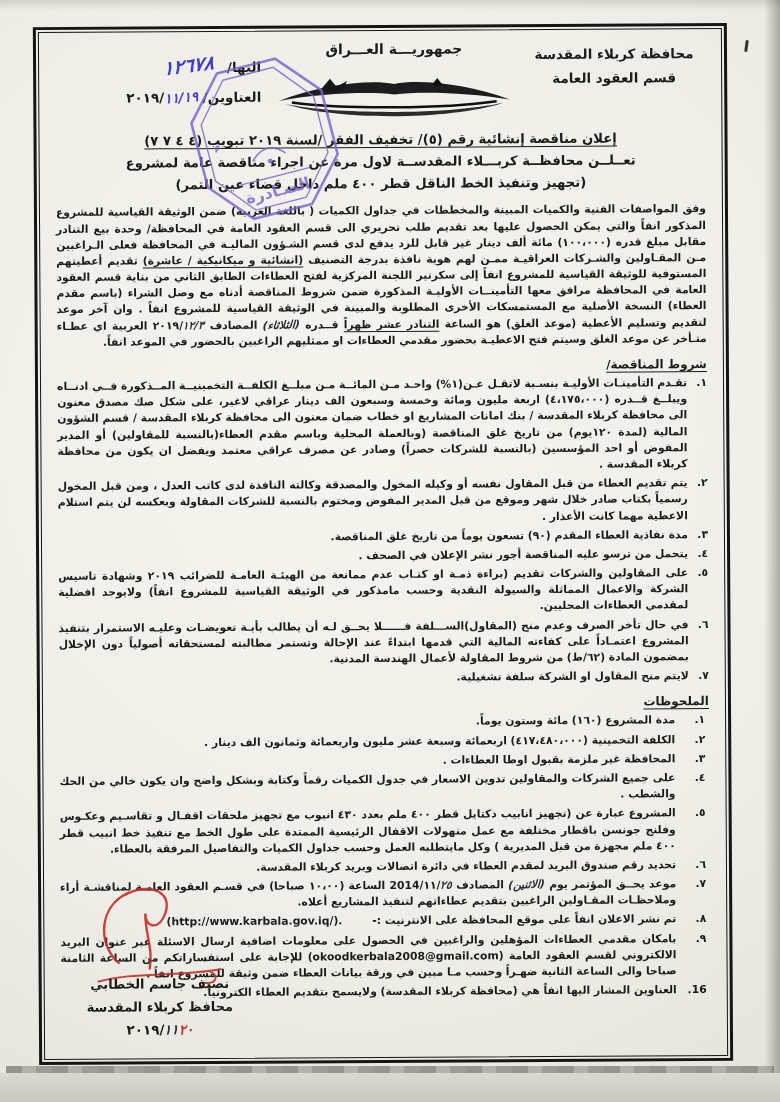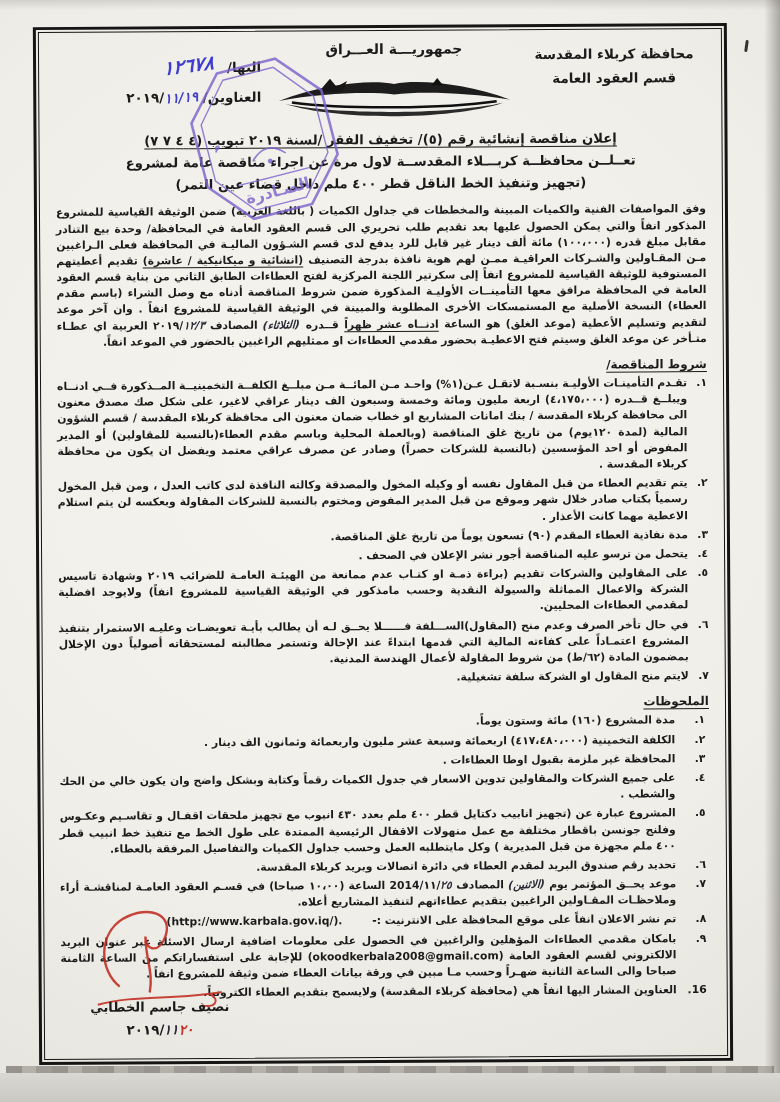--- a/index.html
+++ b/index.html
@@ -115,21 +115,21 @@
       <div class="title">
         <div><span class="u">إعلان مناقصة إنشائية رقم (٥)/ تخفيف الفقر /لسنة ٢٠١٩ تبويب (٤ ٤ ٧ ٧)</span></div>
         <div>تعــلــن محافظــة كربـــلاء المقدســة لاول مرة عن اجراء مناقصة عامة لمشروع</div>
         <div>(تجهيز وتنفيذ الخط الناقل قطر ٤٠٠ ملم داخل قضاء عين التمر)</div>
       </div>
 
       <p class="para">
         <span>وفق المواصفات الفنية والكميات المبينة والمخططات في جداول الكميات ( باللغة العربية) ضمن الوثيقة القياسية للمشروع المذكور انفاً والتي يمكن الحصول عليها بعد تقديم طلب تحريري الى قسم العقود العامة في المحافظة/ وحدة بيع التنادر مقابل مبلغ قدره (١٠٠،٠٠٠) مائة ألف دينار غير قابل للرد يدفع لدى قسم الشـؤون الماليـة في المحافظة فعلى الـراغبين مـن المقـاولين والشـركات العراقيـة ممـن لهم هوية نافذة بدرجة التصنيف</span>
         <span class="u">(انشائية و ميكانيكية / عاشرة)</span>
         <span>تقديم أعطيتهم المستوفية للوثيقة القياسية للمشروع انفاً إلى سكرتير اللجنة المركزية لفتح العطاءات الطابق الثاني من بناية قسم العقود العامة في المحافظة مرافق معها التأمينــات الأوليـة المذكورة ضمن شروط المناقصة أدناه مع وصل الشراء (باسم مقدم العطاء) النسخة الأصلية مع المستمسكات الأخرى المطلوبة والمبينة في الوثيقة القياسية للمشروع انفاً . وان آخر موعد لتقديم وتسليم الأعطية (موعد الغلق) هو الساعة</span>
-        <span class="u">ادنــاه عشر ظهراً</span>
+        <span class="u">التنادر عشر ظهراً</span>
         <span>قــدره</span>
         <span class="hw-ink">(الثلاثاء)</span>
         <span>المصادف</span>
         <span class="ltrnum"><span>٢٠١٩/</span><span class="hw-ink">١٢/٣</span></span>
         <span>العربية اي عطـاء متـأخر عن موعد الغلق وسيتم فتح الاعطيـة بحضور مقدمي العطاءات او ممثليهم الراغبين بالحضور في الموعد انفاً.</span>
       </p>
 
       <div class="sec-h">شروط المناقصة/</div>
       <div class="cond">
         <div class="li">
@@ -218,20 +218,21 @@
             <span class="t">العناوين المشار اليها انفاً هي (محافظة كربلاء المقدسة) ولايسمح بتقديم العطاء الكترونياً.</span>
           </div>
       </div>
 
       <div class="sig">
         <svg class="scribble" width="140" height="104" viewBox="0 0 140 104" aria-hidden="true">
           <path d="M30 80 C10 64 8 28 34 12 C60 -2 84 8 76 30 C70 47 56 45 56 30 C56 52 64 66 60 86" fill="none" stroke="#c23026" stroke-width="2.4" opacity=".9"></path>
           <path d="M8 98 C44 88 86 94 132 86 M120 88 C132 94 124 103 112 99" fill="none" stroke="#c23026" stroke-width="2" opacity=".9"></path>
         </svg>
         <div class="sig-name">نصيف جاسم الخطابي</div>
+        <div class="sig-title">محافظ كربلاء المقدسة</div>
         <div class="sig-date">
           <span class="ltrnum"><span>٢٠١٩/</span><span class="hw-ink">١١</span><span class="hw-red"> ٢٠</span></span>
         </div>
       </div>
 
     </div>
   </div>
 
   <div class="bottom-band"></div>
   <div class="bottom-gray"></div>

